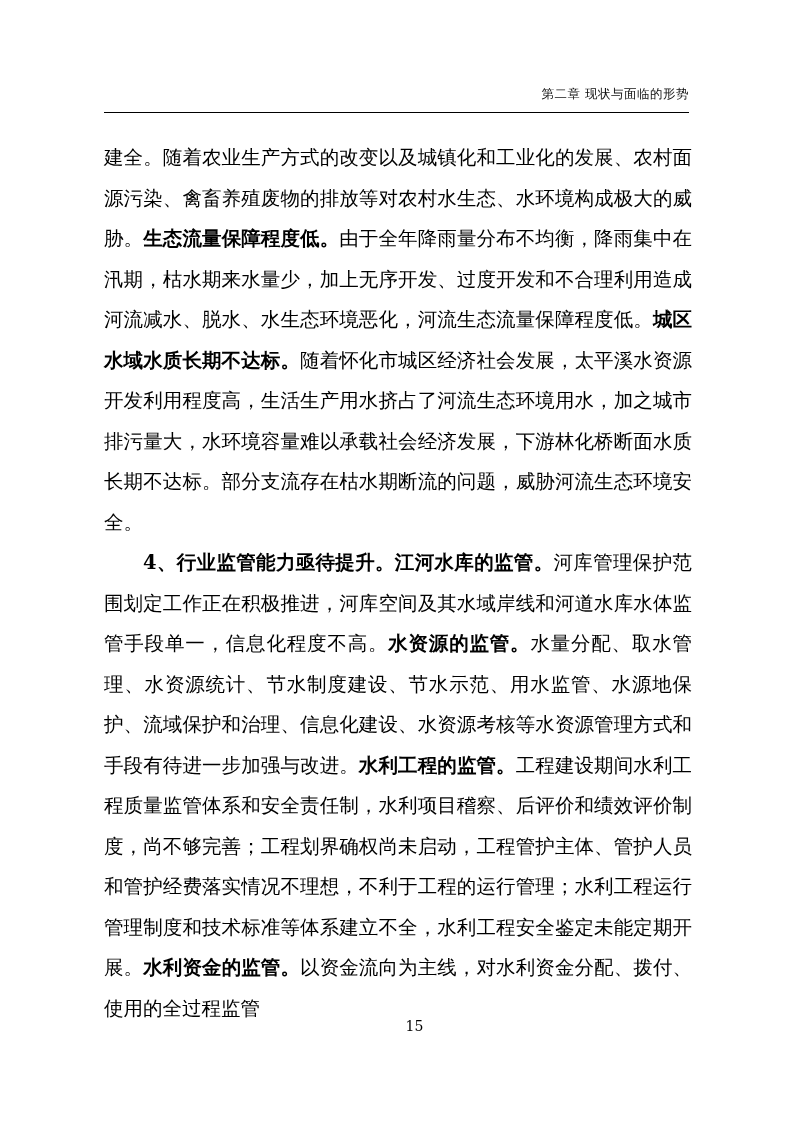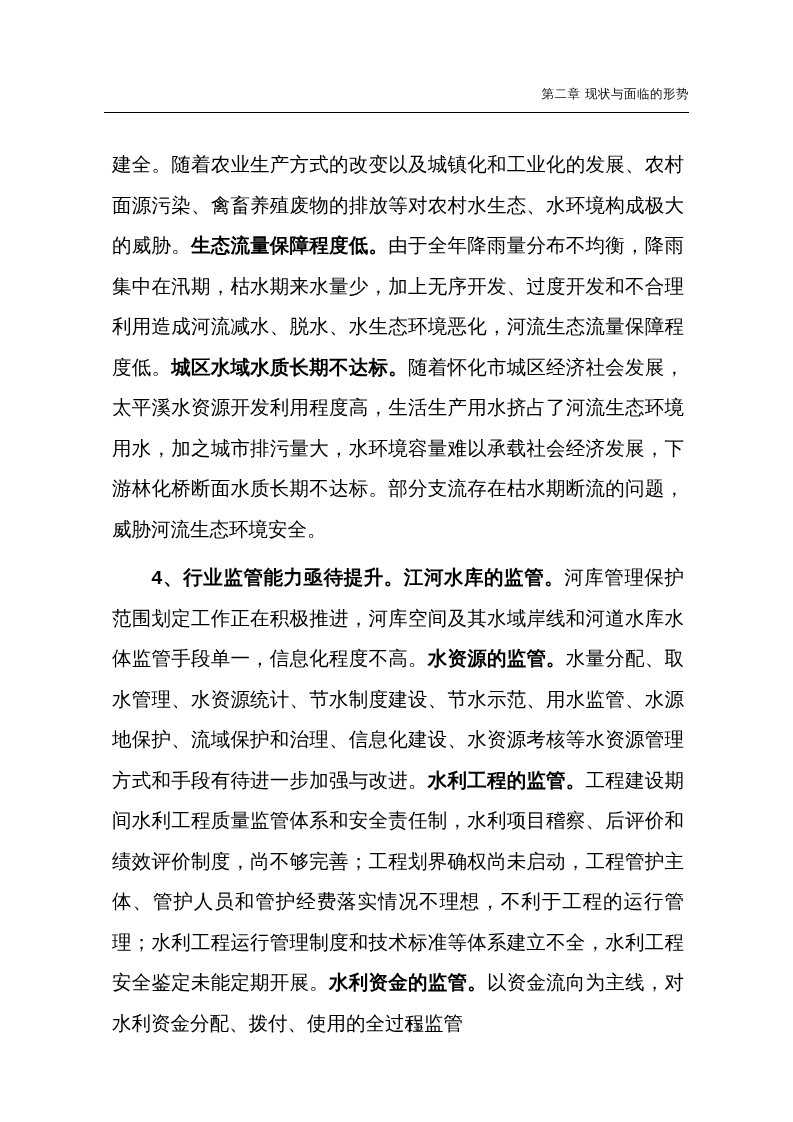--- a/index.html
+++ b/index.html
@@ -46,23 +46,22 @@
     left: 104px;
     top: 138px;
     width: 588px;
     font-size: 19.5px;
     line-height: 40.5px;
     text-align: justify;
     text-justify: inter-ideograph;
     color: #000000;
   }
   .body-text p {
-    margin: 8px;
+    margin: 0;
     text-indent: 0;
-    font-family: Liberation Mono, monospace;
   }
   .body-text p.indent {
     text-indent: 39px;
   }
   .bold {
     font-weight: bold;
   }
   .page-number {
     position: absolute;
     left: 0;

